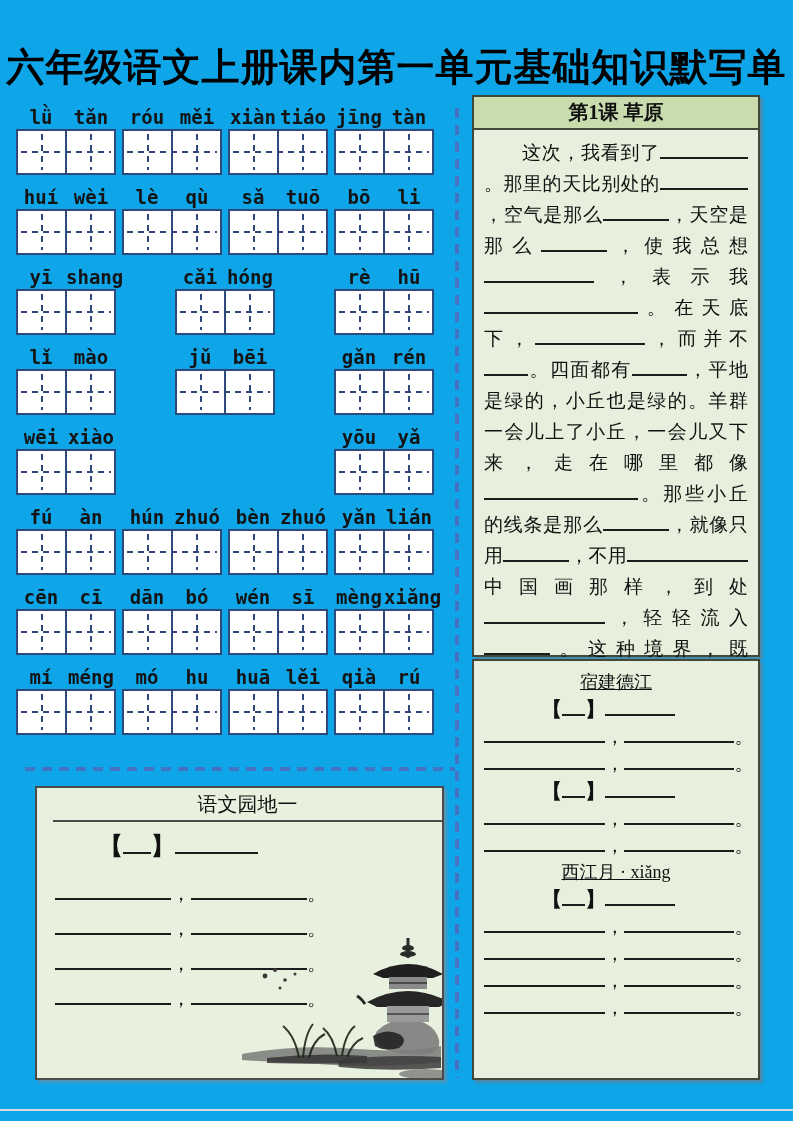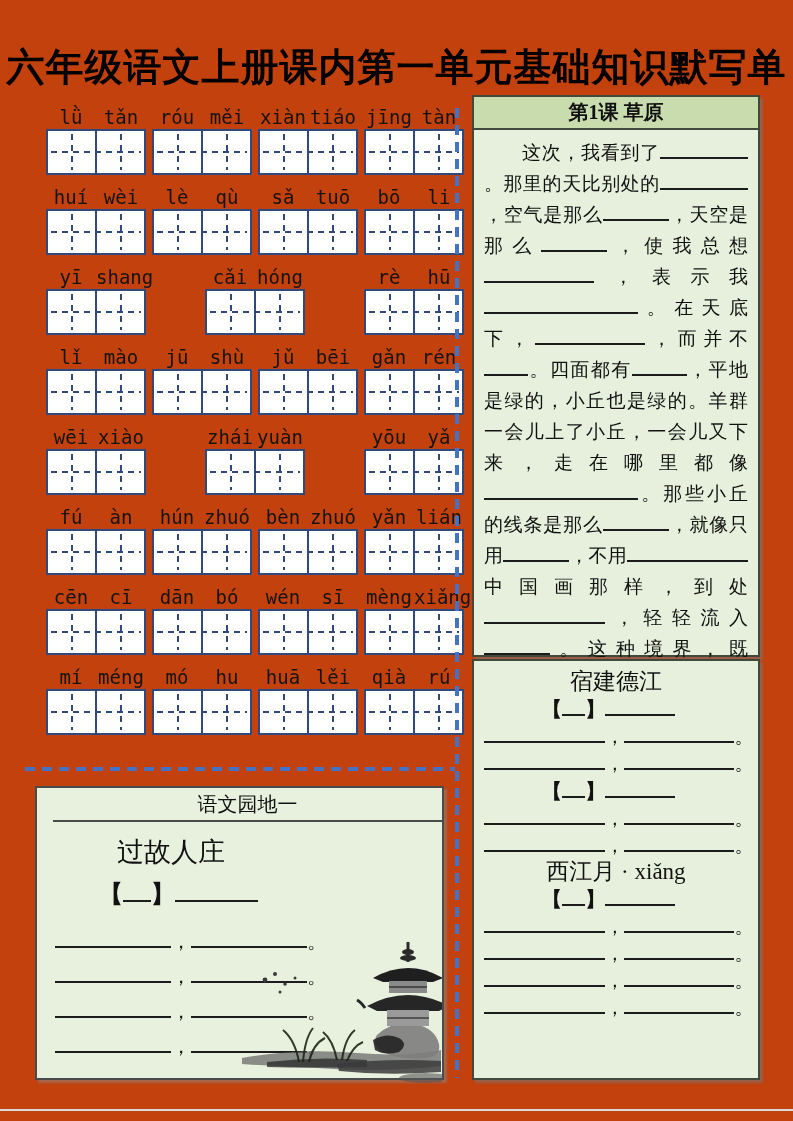--- a/index.html
+++ b/index.html
@@ -1,24 +1,24 @@
 <!DOCTYPE html>
 <html><head>
 <meta charset="utf-8">
 <style>
   html,body{margin:0;padding:0;background:#ffffff;}
-  .page{position:relative;width:793px;height:1121px;background:#c2410c;overflow:hidden;
+  .page{position:relative;width:793px;height:1121px;background:#0ea5e9;overflow:hidden;
         font-family:"Liberation Serif","DejaVu Serif",serif;color:#1a1a1a;}
 
   
   .page-title{position:absolute;top:42px;left:0;right:0;text-align:center;
               font-size:38px;font-weight:900;letter-spacing:1px;color:#000;}
 
   
-  .pinyin-panel{position:absolute;left:46px;top:106px;width:418px;}
+  .pinyin-panel{position:absolute;left:16px;top:106px;width:418px;font-weight:bold;}
   .pinyin-row{display:flex;justify-content:space-between;margin-bottom:11px;}
   .pinyin-word{width:100px;}
   .pinyin-label{display:flex;width:100px;height:23px;line-height:23px;
                 font-family:"DejaVu Sans Mono","Liberation Mono",monospace;
                 font-size:19px;color:#141414;}
   .pinyin-label span{width:50%;text-align:center;white-space:nowrap;}
   .char-grid{position:relative;display:flex;border:2px solid #30497c;width:100px;height:46px;
              box-sizing:border-box;background:#fff;}
   .grid-cell{position:relative;width:50%;height:100%;}
   .grid-cell + .grid-cell{border-left:2px solid #30497c;}
@@ -39,21 +39,21 @@
   .lesson-box .box-header{background:#c9dcae;border-bottom:2px solid #41493c;
               text-align:center;font-size:20px;font-weight:bold;color:#111;
               height:31px;line-height:31px;}
   #lesson1-box{top:95px;height:562px;}
   #lesson3-box{top:659px;height:421px;}
 
   .passage{padding:7px 10px 0 10px;font-size:19px;line-height:31px;text-align:justify;
            text-indent:2em;color:#111;}
 
   .poems-body{padding:8px 10px 0 10px;}
-  .poem-title{text-align:center;font-size:23px;line-height:26px;color:#111;white-space:nowrap;}
+  .poem-title{text-align:center;font-size:18px;line-height:26px;color:#111;white-space:nowrap;text-decoration:underline;}
   .author-line{margin-left:58px;font-size:20px;font-weight:bold;line-height:28px;color:#111;}
   .poem-line{font-size:19px;line-height:27px;color:#111;white-space:nowrap;}
 
   
   .blank{display:inline-block;height:0.92em;border-bottom:2px solid #1c1c1c;}
 
   
   .garden-box{position:absolute;left:35px;top:786px;width:409px;height:294px;box-sizing:border-box;
               border:2px solid #4b4b4b;background:#e8f1de;box-shadow:3px 3px 2px rgba(140,140,140,.5);}
   .garden-box .box-header{background:#e8f1de;border-bottom:2px solid #4b4b4b;text-align:center;
@@ -257,35 +257,20 @@
               <div class="vdash"></div>
             </div>
             <div class="grid-cell">
               <div class="vdash"></div>
             </div>
             <div class="hdash"></div>
           </div>
         </div>
         <div class="pinyin-word">
           <div class="pinyin-label">
-            <span>jū</span>
-            <span>shù</span>
-          </div>
-          <div class="char-grid">
-            <div class="grid-cell">
-              <div class="vdash"></div>
-            </div>
-            <div class="grid-cell">
-              <div class="vdash"></div>
-            </div>
-            <div class="hdash"></div>
-          </div>
-        </div>
-        <div class="pinyin-word">
-          <div class="pinyin-label">
             <span>jǔ</span>
             <span>bēi</span>
           </div>
           <div class="char-grid">
             <div class="grid-cell">
               <div class="vdash"></div>
             </div>
             <div class="grid-cell">
               <div class="vdash"></div>
             </div>
@@ -306,35 +291,20 @@
             </div>
             <div class="hdash"></div>
           </div>
         </div>
       </div>
       <div class="pinyin-row">
         <div class="pinyin-word">
           <div class="pinyin-label">
             <span>wēi</span>
             <span>xiào</span>
-          </div>
-          <div class="char-grid">
-            <div class="grid-cell">
-              <div class="vdash"></div>
-            </div>
-            <div class="grid-cell">
-              <div class="vdash"></div>
-            </div>
-            <div class="hdash"></div>
-          </div>
-        </div>
-        <div class="pinyin-word">
-          <div class="pinyin-label">
-            <span>zhái</span>
-            <span>yuàn</span>
           </div>
           <div class="char-grid">
             <div class="grid-cell">
               <div class="vdash"></div>
             </div>
             <div class="grid-cell">
               <div class="vdash"></div>
             </div>
             <div class="hdash"></div>
           </div>
@@ -565,21 +535,20 @@
         <div class="poem-line"><span class="blank" style="width: 6.38em;"></span>，<span class="blank" style="width: 5.8em;"></span>。</div>
         <div class="poem-line"><span class="blank" style="width: 6.38em;"></span>，<span class="blank" style="width: 5.8em;"></span>。</div>
         <div class="poem-line"><span class="blank" style="width: 6.38em;"></span>，<span class="blank" style="width: 5.8em;"></span>。</div>
         <div class="poem-line"><span class="blank" style="width: 6.38em;"></span>，<span class="blank" style="width: 5.8em;"></span>。</div>
       </div>
   </div>
 
   <div class="garden-box">
     <div class="box-header">语文园地一</div>
     <div class="garden-body">
-      <div class="garden-title">过故人庄</div>
       <div class="garden-author" id="garden-author">【<span class="blank" style="width: 1.16em;"></span>】<span class="blank" style="width: 3.48em;"></span></div>
       <div class="garden-lines" id="garden-lines">
           <div class="poem-line"><span class="blank" style="width: 5.8em;"></span>，<span class="blank" style="width: 5.8em;"></span>。</div>
           <div class="poem-line"><span class="blank" style="width: 5.8em;"></span>，<span class="blank" style="width: 5.8em;"></span>。</div>
           <div class="poem-line"><span class="blank" style="width: 5.8em;"></span>，<span class="blank" style="width: 5.8em;"></span>。</div>
           <div class="poem-line"><span class="blank" style="width: 5.8em;"></span>，<span class="blank" style="width: 5.8em;"></span>。</div>
         </div>
 
       <svg class="garden-art" width="405" height="150" viewBox="0 0 405 150">
 

